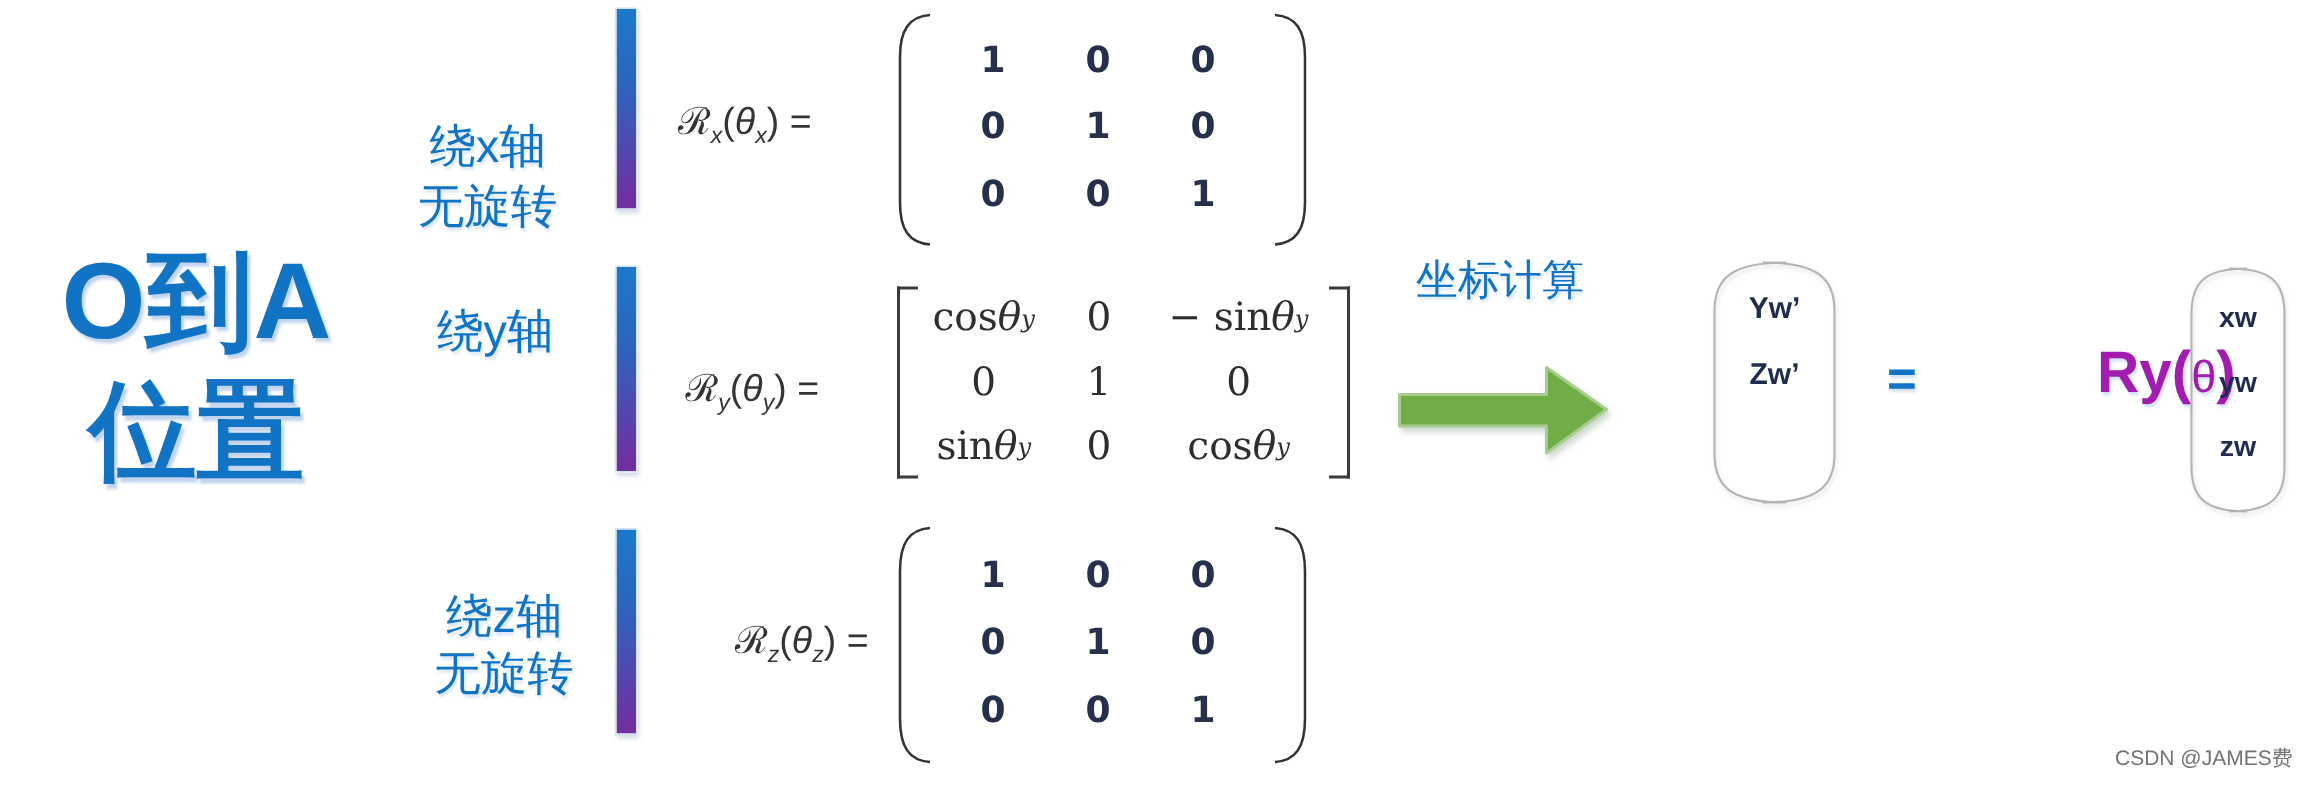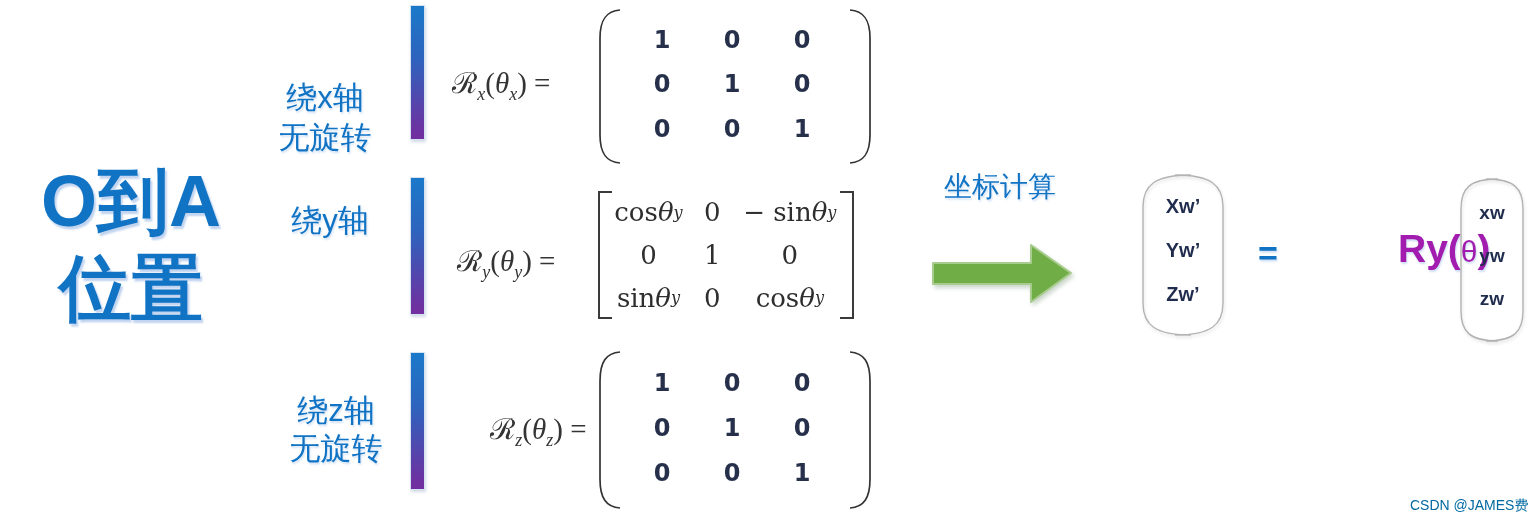--- a/index.html
+++ b/index.html
@@ -15,38 +15,38 @@
   .lbl-y{left:250px;top:200px;width:160px;line-height:41px;}
   .lbl-z{left:256px;top:392px;width:160px;line-height:38px;}
   
   .grad-bar{position:absolute;left:410px;width:13px;
             background:linear-gradient(180deg,#1b79c9 0%,#2e63bd 40%,#7030a0 96%);
             border:1px solid #d5e2f2;box-shadow:1px 2px 3px rgba(140,160,190,.40);}
   .bar1{top:5px;height:133px;}
   .bar2{top:177px;height:136px;}
   .bar3{top:352px;height:136px;}
   
-  .eq{position:absolute;font-family:Liberation Serif, serif;font-size:29px;color:#343434;white-space:nowrap;}
+  .eq{position:absolute;font-family:Liberation Sans, sans-serif;font-size:25px;color:#343434;white-space:nowrap;}
   .eq sub{font-size:0.62em;}
   .eq1{left:452px;top:62px;}
   .eq2{left:457px;top:240px;}
   .eq3{left:490px;top:408px;}
   
   .rmat{position:absolute;}
   .m1{left:593px;top:6px;width:284px;height:161px;}
   .m3{left:593px;top:348px;width:284px;height:164px;}
   .rmat svg{position:absolute;top:0;height:100%;}
   .rmat .bl{left:0;}
   .rmat .br{right:0;}
   .rmat-grid{position:absolute;left:34px;right:40px;top:12px;bottom:16px;
              display:grid;grid-template-columns:repeat(3,1fr);grid-template-rows:repeat(3,1fr);}
   .rmat-grid .cell{display:flex;align-items:center;justify-content:center;
                    font-family:"DejaVu Sans",sans-serif;font-size:24px;font-weight:600;color:#26304a;}
   
-  .m2{position:absolute;left:598px;top:191px;width:256px;height:128px;display:flex;}
+  .m2{position:absolute;left:598px;top:191px;width:302px;height:128px;display:flex;}
   .sq-l{width:12px;border:2.5px solid #3a3a3a;border-right:none;}
   .sq-r{width:12px;border:2.5px solid #3a3a3a;border-left:none;}
   .m2-grid{flex:1;display:grid;grid-template-columns:32% 24% 44%;grid-template-rows:repeat(3,1fr);}
   .m2-grid .cell{display:flex;align-items:center;justify-content:center;white-space:nowrap;
                  font-family:"DejaVu Serif",serif;font-size:26px;color:#2e2e2e;}
   .m2-grid .cell sub{font-size:0.62em;}
   
   .arrow-label{position:absolute;left:920px;top:170px;width:160px;text-align:center;
                color:#1173c4;font-size:28px;line-height:33px;
                text-shadow:1px 2px 2px rgba(150,185,230,.40);}
@@ -64,21 +64,21 @@
                    font-weight:700;color:#1f2c4d;}
   .v1 .vcell{font-size:20px;}
   .v2 .vcell{font-size:19px;}
   
   .equals{position:absolute;left:1258px;top:234px;font-size:34px;font-weight:700;color:#1173c4;
           text-shadow:1px 2px 2px rgba(150,185,230,.45);}
   .ry{position:absolute;left:1398px;top:227px;font-size:39px;font-weight:600;color:#a21caf;
       text-shadow:1px 2px 2px rgba(150,185,230,.45);white-space:nowrap;}
   .ry .theta{font-size:30px;font-weight:400;}
   
-  .watermark{position:absolute;left:1410px;top:497px;font-size:14px;color:#0369a1;}
+  .watermark{position:absolute;left:1410px;top:497px;font-size:14px;color:#737373;}
 </style>
 </head>
 <body>
 
 <div class="canvas">
 
   <div class="title">
     <div>O到A</div>
     <div>位置</div>
   </div>
@@ -162,21 +162,20 @@
   <svg class="green-arrow" width="146" height="64" viewBox="0 0 146 64">
     <polygon points="4,21 102,21 102,3 142,31 102,60 102,42 4,42" fill="#70ad47" stroke="#a8cc8d" stroke-width="2" stroke-linejoin="round"></polygon>
   </svg>
 
   <div class="vec v1">
     <svg width="100" height="166" viewBox="0 0 100 166">
       <path d="M58,3 C22,3 10,13 10,35 L10,131 C10,153 22,163 58,163" fill="none" stroke="#b3b3b3" stroke-width="1.4"></path>
       <path d="M42,3 C78,3 90,13 90,35 L90,131 C90,153 78,163 42,163" fill="none" stroke="#b3b3b3" stroke-width="1.4"></path>
     </svg>
     <div class="ventries">
-        <div class="vcell">Xw’</div>
         <div class="vcell">Yw’</div>
         <div class="vcell">Zw’</div>
       </div>
   </div>
 
   <div class="equals">=</div>
   <div class="ry"><span>Ry(</span><span class="theta">θ</span><span>)</span></div>
 
   <div class="vec v2">
     <svg width="80" height="168" viewBox="0 0 80 168">

